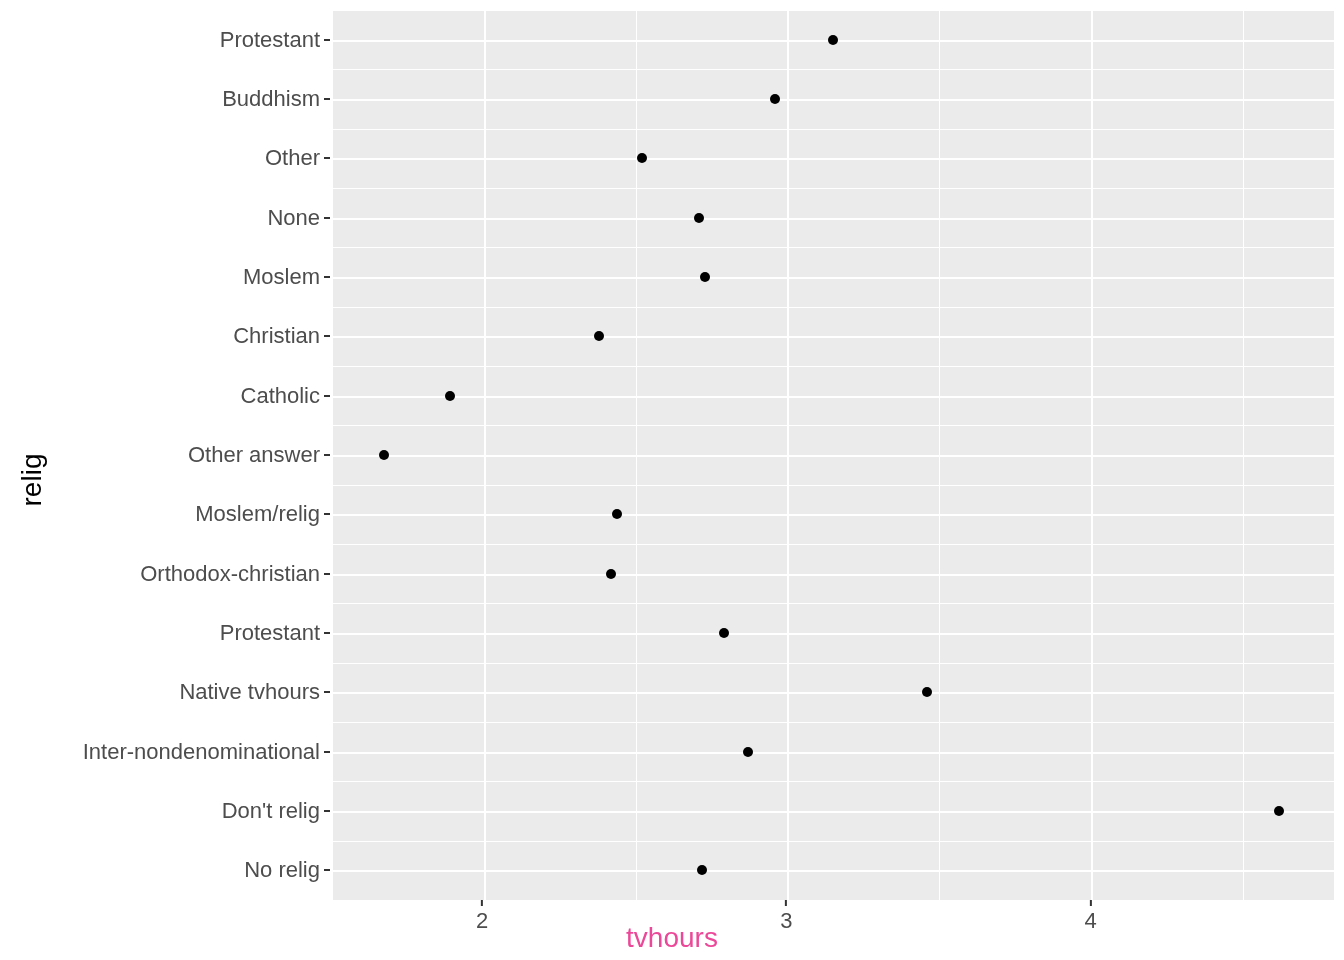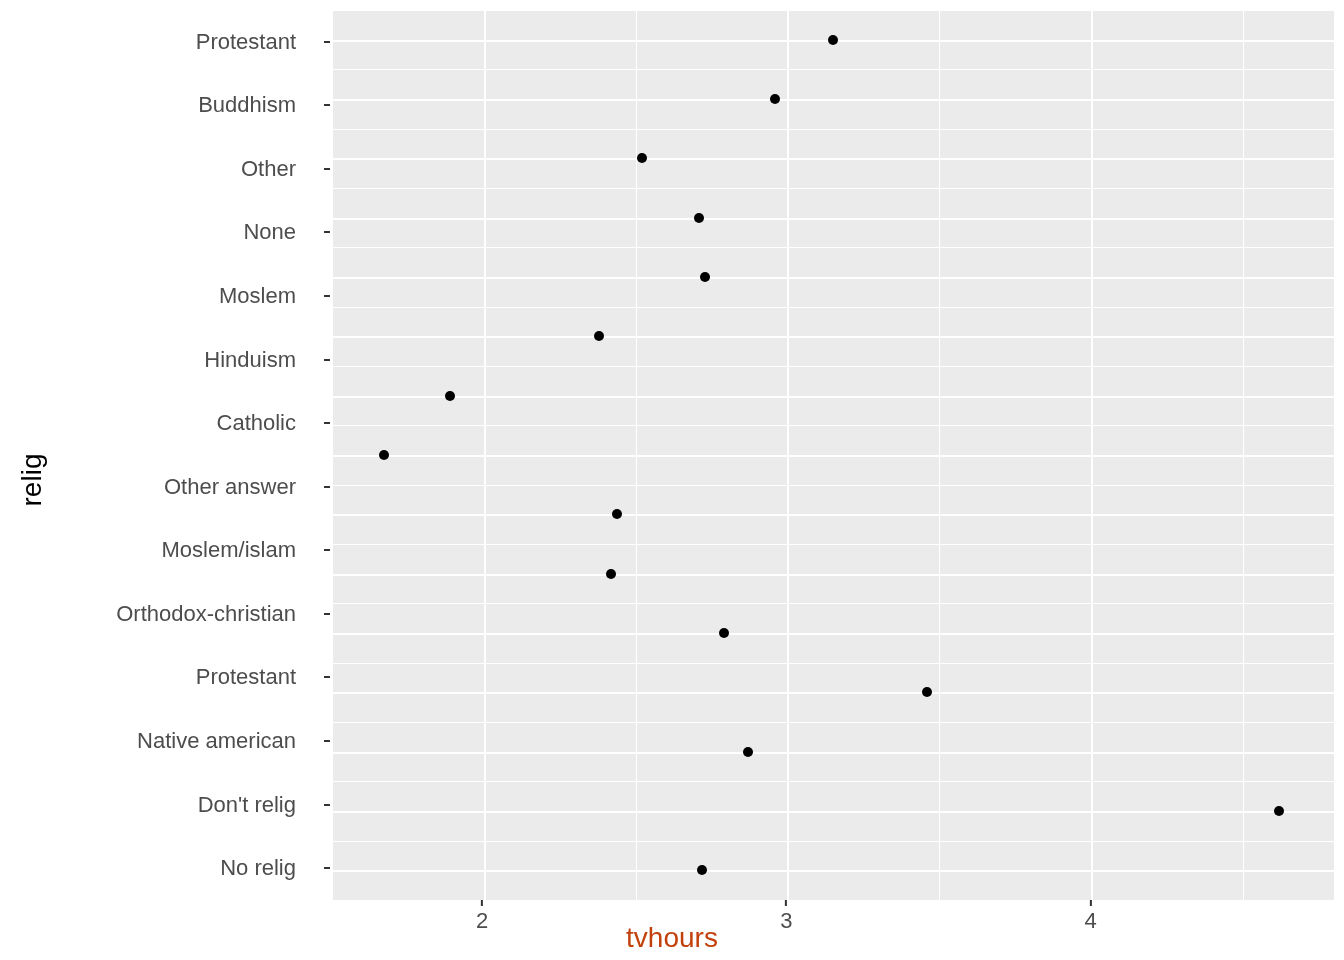--- a/index.html
+++ b/index.html
@@ -23,21 +23,21 @@
     font-size: 28px;
     color: #000;
     white-space: nowrap;
   }
   .xlabel {
     position: absolute;
     bottom: 6px;
     left: 50%;
     transform: translateX(-50%);
     font-size: 28px;
-    color: #c2410c;
+    color: #ec4899;
   }
   .plot-and-y {
     position: absolute;
     left: 60px;
     top: 10px;
     right: 10px;
     bottom: 60px;
     display: flex;
     flex-direction: row;
   }
@@ -48,21 +48,20 @@
     align-items: flex-end;
     width: 270px;
     padding-right: 2px;
   }
   .ytick {
     font-size: 22px;
     color: #4d4d4d;
     white-space: nowrap;
     display: flex;
     align-items: center;
-    gap: 24px;
   }
   .ytick .tickmark {
     display: inline-block;
     width: 6px;
     border-top: 2px solid #333;
     margin-left: 4px;
   }
   .panel {
     position: relative;
     flex: 1 1 auto;
@@ -140,45 +139,49 @@
         </div>
         <div class="ytick">
           <span>None</span>
           <span class="tickmark"></span>
         </div>
         <div class="ytick">
           <span>Moslem</span>
           <span class="tickmark"></span>
         </div>
         <div class="ytick">
-          <span>Hinduism</span>
+          <span>Christian</span>
           <span class="tickmark"></span>
         </div>
         <div class="ytick">
           <span>Catholic</span>
           <span class="tickmark"></span>
         </div>
         <div class="ytick">
           <span>Other answer</span>
           <span class="tickmark"></span>
         </div>
         <div class="ytick">
-          <span>Moslem/islam</span>
+          <span>Moslem/relig</span>
           <span class="tickmark"></span>
         </div>
         <div class="ytick">
           <span>Orthodox-christian</span>
           <span class="tickmark"></span>
         </div>
         <div class="ytick">
           <span>Protestant</span>
           <span class="tickmark"></span>
         </div>
         <div class="ytick">
-          <span>Native american</span>
+          <span>Native tvhours</span>
+          <span class="tickmark"></span>
+        </div>
+        <div class="ytick">
+          <span>Inter-nondenominational</span>
           <span class="tickmark"></span>
         </div>
         <div class="ytick">
           <span>Don't relig</span>
           <span class="tickmark"></span>
         </div>
         <div class="ytick">
           <span>No relig</span>
           <span class="tickmark"></span>
         </div>

